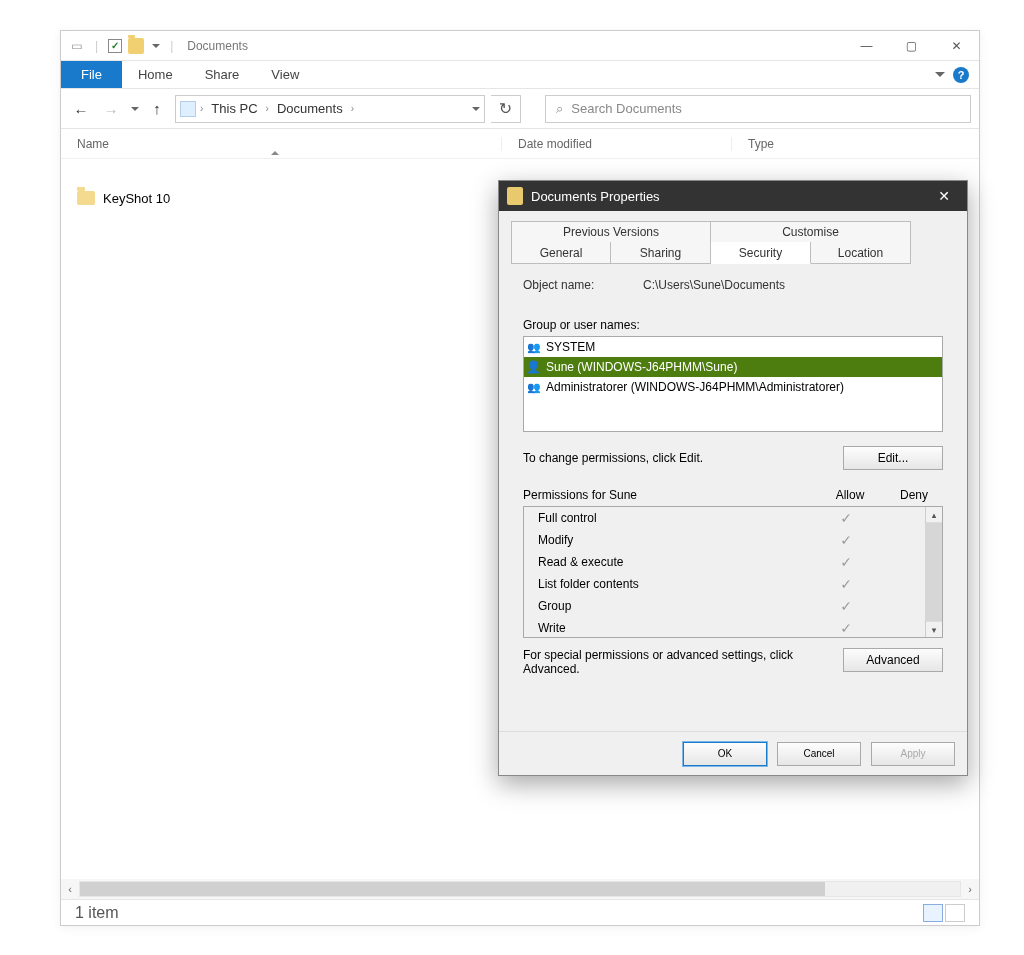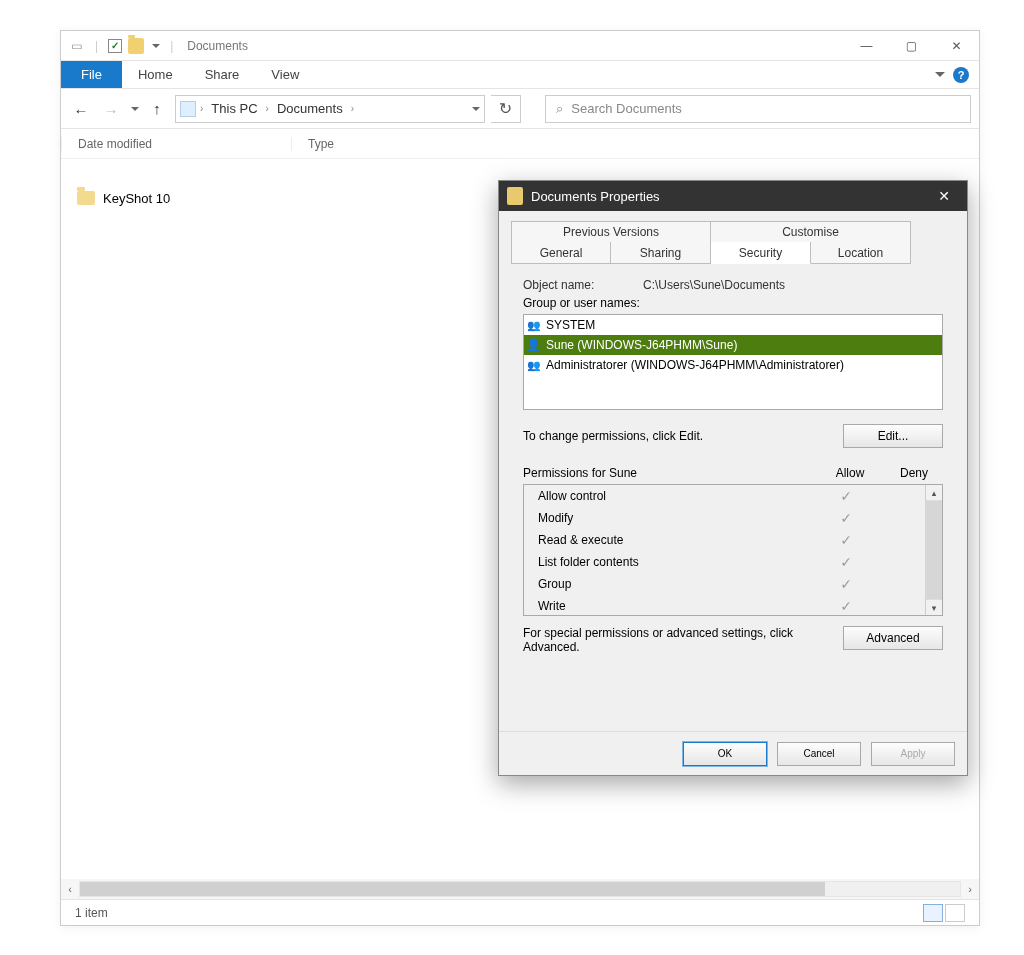--- a/index.html
+++ b/index.html
@@ -57,21 +57,21 @@
   .filelist { flex:1; overflow:hidden; font-size:13px; position:relative; }
   .file-item { display:flex; align-items:center; height:22px; padding-left:16px; gap:8px; }
   .folder-icon { width:18px;height:14px;background:#f3da8e;border-radius:2px;position:relative }
   .folder-icon:before{content:"";position:absolute;top:-4px;left:0;width:8px;height:4px;background:#f3da8e;border-radius:1px}
 
   
   .hscroll-zone{height:20px;background:#f6f6f6;display:flex;align-items:center;}
   .hscroll-btn{width:18px;height:18px;display:flex;align-items:center;justify-content:center;color:#666;font-size:11px}
   .hscroll-track{flex:1;height:16px;background:#f0f0f0;position:relative;border:1px solid #e6e6e6}
   .hscroll-thumb{position:absolute;left:0;top:0;height:14px;width:745px;background:#d0d0d0;}
-  .status{height:26px;border-top:1px solid #e5e5e5;display:flex;align-items:center;padding:0 14px;color:#555;font-size:12px}
+  .status{height:26px;border-top:1px solid #e5e5e5;display:flex;align-items:center;padding:0 14px;color:#555;font-size:16px}
   .view-icons{margin-left:auto;display:flex;gap:2px}
   .view-ic{width:20px;height:18px;border:1px solid #88aee0;background:#e9f3ff}
   .view-ic.off{border-color:#ccc;background:#fff}
 
   
   .props {
     position:absolute; left:498px; top:180px; width:470px; height:596px;
     background:#f0f0f0; border:1px solid #888; box-shadow:0 8px 24px rgba(0,0,0,0.35);
     display:flex; flex-direction:column;
   }
@@ -86,21 +86,21 @@
   .ptab{border:1px solid #bdbdbd;background:#f6f6f6;height:22px;display:flex;align-items:center;justify-content:center;font-size:12px;color:#333}
   .ptab.r1a{width:200px}
   .ptab.r1b{width:200px;border-left:none}
   .ptab.r2{width:100px;border-top:none}
   .ptab.r2 + .ptab.r2 {border-left:none}
   .ptab.active{background:#fff;border-bottom-color:#fff}
   .tab-content{border:1px solid #bdbdbd;border-top:none;background:#fff;padding:14px 12px 10px 12px;flex:1;display:flex;flex-direction:column}
 
   .row{display:flex;font-size:12px;color:#333}
   .row .lbl{width:120px}
-  .groupbox{margin-top:4px;font-size:12px}
+  .groupbox{margin-top:26px;font-size:12px}
   .userlist{border:1px solid #a9a9a9;height:96px;overflow:auto;background:#fff;margin-top:4px}
   .urow{display:flex;align-items:center;height:20px;padding:0 2px;gap:4px;font-size:12px}
   .urow.sel{background:#4d7c0f;color:#fff}
   .uicon{width:16px;height:16px;display:flex;align-items:center;justify-content:center;font-size:12px}
   .uicon.sys:before{content:"👥";font-size:11px}
   .uicon.user:before{content:"👤";font-size:12px}
   .uicon.adm:before{content:"👥";font-size:11px}
 
   .edit-row{display:flex;align-items:center;font-size:12px;margin-top:14px}
   .btn{height:24px;border:1px solid #a9a9a9;background:linear-gradient(#fdfdfd,#e6e6e6);font-size:12px;display:inline-flex;align-items:center;justify-content:center}
@@ -179,20 +179,24 @@
       <span class="addr-drop caret-down"></span>
     </div>
     <div class="refresh-box">↻</div>
     <div class="search">
       <span class="search-ic">⌕</span>
       <span>Search Documents</span>
     </div>
   </div>
 
   <div class="columns">
+    <div class="col name">
+      <span>Name</span>
+      <span class="sort-ind"></span>
+    </div>
     <div class="col dm">Date modified</div>
     <div class="col type">Type</div>
   </div>
 
   <div class="filelist">
     <div class="file-item" style="margin-top:28px">
       <span class="folder-icon"></span>
       <span>KeyShot 10</span>
     </div>
   </div>
@@ -266,21 +270,21 @@
 
       <div class="perm-header">
         <span class="title">Permissions for Sune</span>
         <span class="all">Allow</span>
         <span class="den">Deny</span>
       </div>
 
       <div class="perm-box">
         <div class="perm-list" id="permlist">
             <div class="prow">
-              <span class="pn">Allow control</span>
+              <span class="pn">Full control</span>
               <span class="chk">✓</span>
               <span class="chk chk2"></span>
             </div>
             <div class="prow">
               <span class="pn">Modify</span>
               <span class="chk">✓</span>
               <span class="chk chk2"></span>
             </div>
             <div class="prow">
               <span class="pn">Read &amp; execute</span>

